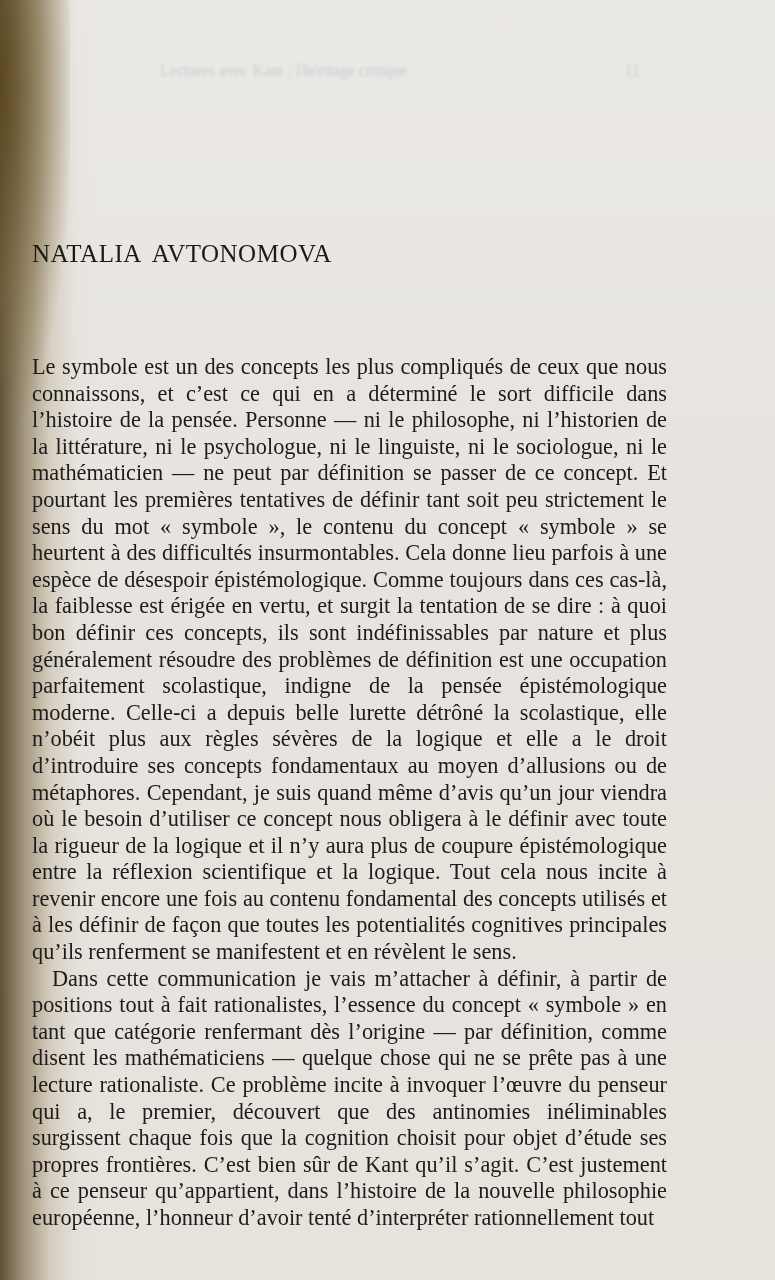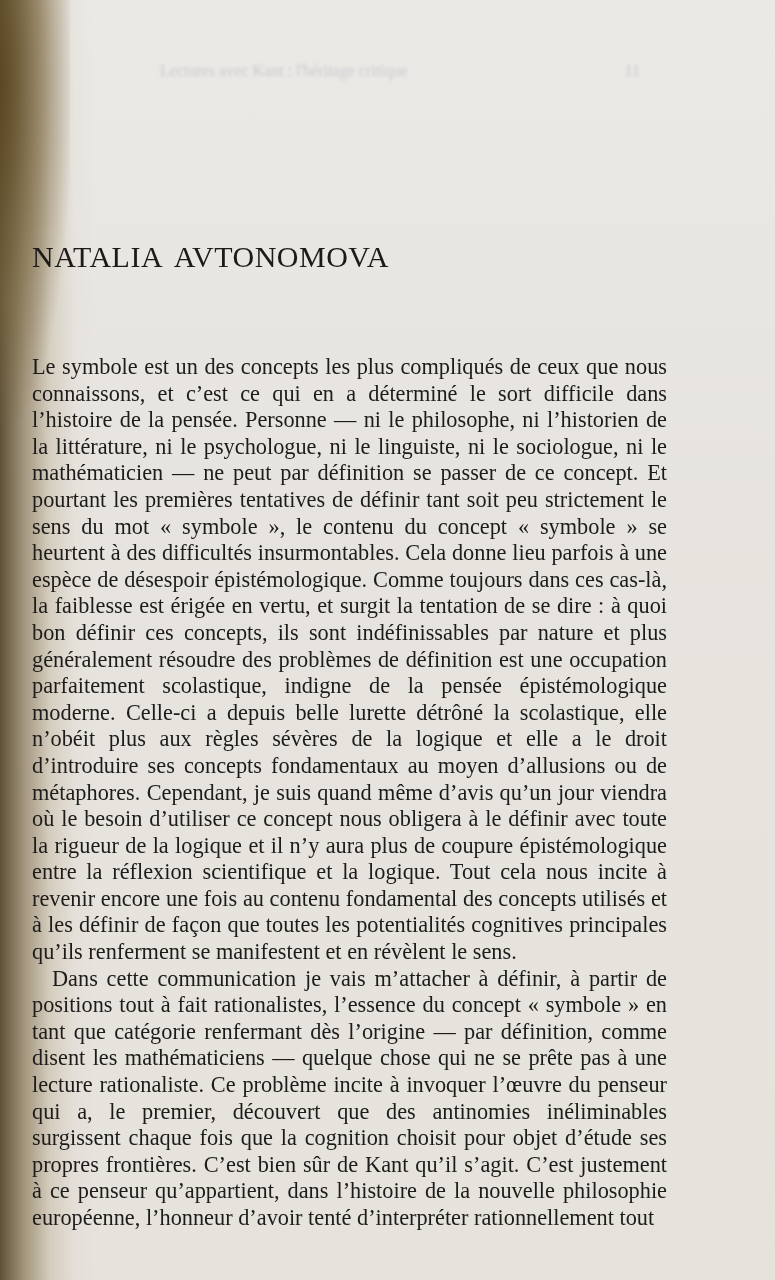--- a/index.html
+++ b/index.html
@@ -18,21 +18,21 @@
     position: absolute; left: 0; top: 0; width: 70px; height: 420px;
     background: radial-gradient(ellipse at 0% 20%, rgba(90,70,30,0.85) 0%, rgba(120,100,60,0.5) 45%, rgba(0,0,0,0) 75%);
   }
   .ghost-header {
     position: absolute; top: 62px; left: 160px; width: 480px;
     color: rgba(120,125,150,0.28); font-size: 16px; filter: blur(1.5px);
     display: flex; justify-content: space-between;
   }
   .author {
     position: absolute; top: 240px; left: 32px;
-    font-size: 30px; letter-spacing: 0.5px; color: #1c1b19; word-spacing: 6px;
+    font-size: 25px; letter-spacing: 0.5px; color: #1c1b19; word-spacing: 6px;
   }
   .body-text {
     position: absolute; top: 354px; left: 32px; width: 635px;
     font-size: 22.3px; line-height: 26.6px; color: #1d1c1a;
     text-align: justify;
   }
   .body-text p { margin: 0; }
   .body-text p.indent { text-indent: 20px; }
 </style>
 </head>

